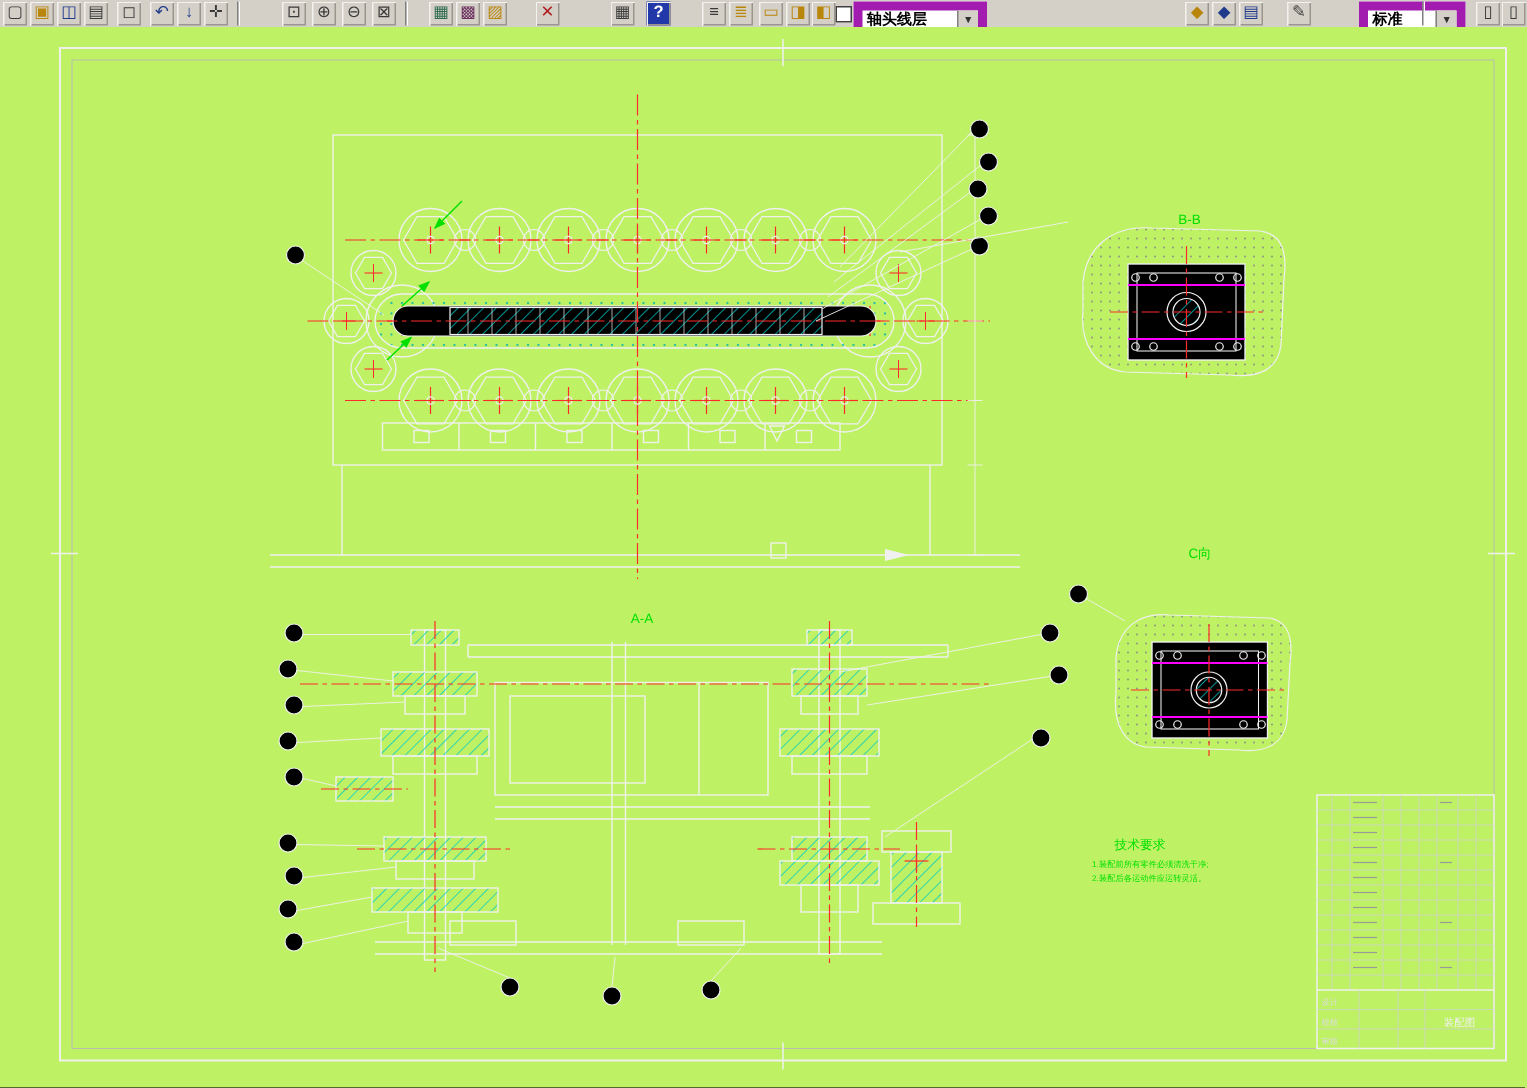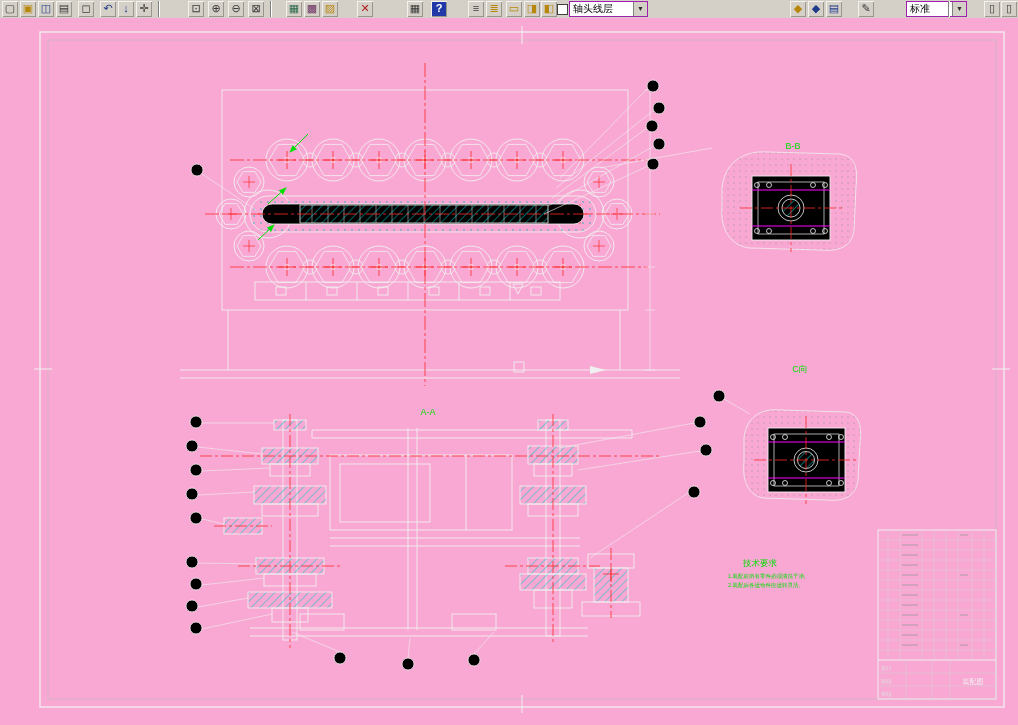--- a/index.html
+++ b/index.html
@@ -12,27 +12,27 @@
         line-height:15px;text-align:center;background:#d4d0c8;cursor:default;
         box-shadow:inset 1px 1px 0 #f4f2ee, inset -1px -1px 0 #9a968e;}
   .tsep{position:absolute;top:1px;width:0;height:16px;
         border-left:1px solid #808080;border-right:1px solid #ffffff;}
   .c-dark{color:#3a3a3a}.c-blue{color:#1e3a8a}.c-gold{color:#b8860b}
   .c-red{color:#b02020}.c-green{color:#2e6b4f}.c-purple{color:#6b2e5e}
   .help{background:#2038a8;color:#fff;font-weight:bold;}
   .checkbox{position:absolute;top:4px;width:9px;height:9px;background:#fff;
             border:1px solid #404040;}
   .combo{position:absolute;top:1px;height:14px;background:#fff;
-         border:1px solid #a21caf;font-size:10px;line-height:14px;
-         color:#000;padding-left:3px;white-space:nowrap;}
+         border:6px solid #a21caf;font-size:10px;line-height:14px;
+         color:#000;padding-left:3px;white-space:nowrap;font-weight:bold;}
   .combo .arr{position:absolute;right:0;top:0;width:13px;height:14px;
          background:#d4d0c8;border-left:1px solid #808080;text-align:center;
          font-size:7px;line-height:14px;color:#303030;}
   
-  #canvas{position:absolute;left:0;top:18px;width:1018px;height:707px;background:#f9a8d4;}
+  #canvas{position:absolute;left:0;top:18px;width:1018px;height:707px;background:#bef264;}
   svg text{font-family:"Liberation Sans",sans-serif;}
 </style>
 </head>
 <body>
 <div id="app">
 
 <div id="toolbar">
   <div class="tbtn c-dark" style="left:2px"><span>▢</span></div>
   <div class="tbtn c-gold" style="left:20px"><span>▣</span></div>
   <div class="tbtn c-blue" style="left:38px"><span>◫</span></div>

